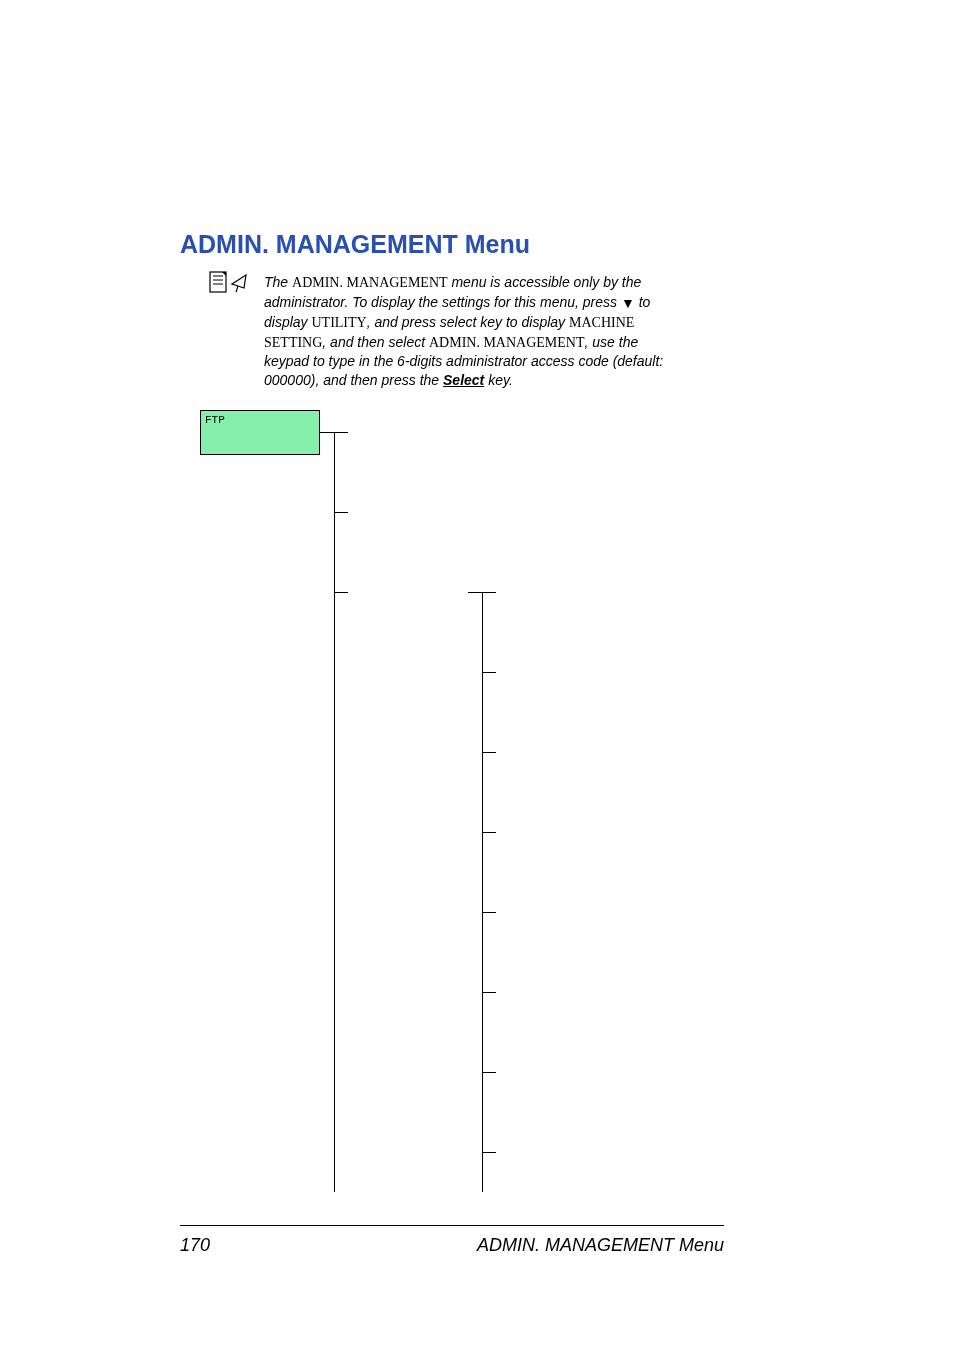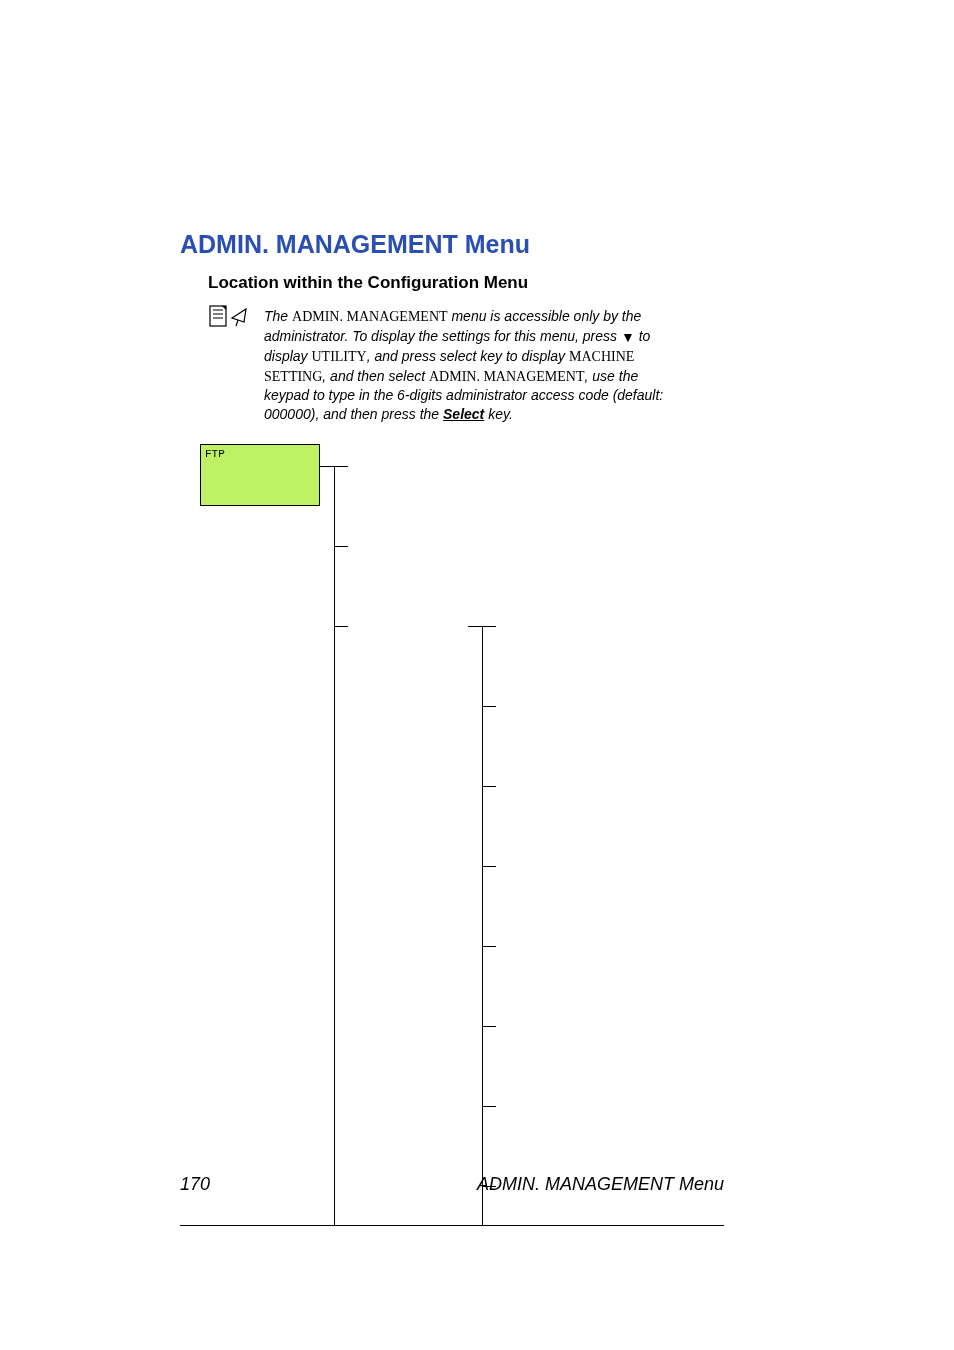--- a/index.html
+++ b/index.html
@@ -61,55 +61,54 @@
     margin-left: 20px;
     height: 810px;
     font-family: "Courier New", monospace;
     font-size: 11px;
     line-height: 1.25;
   }
   .box {
     position: absolute;
     border: 1px solid #000;
     width: 120px;
-    height: 62px;
+    height: 45px;
     padding: 3px 4px;
-    background: #bef264;
+    background: #86efac;
     word-break: break-word;
   }
   .conn {
     position: absolute;
     background: #000;
   }
 
   .footer-rule {
     position: absolute;
     left: 180px;
     right: 230px;
     top: 1225px;
     border-top: 1px solid #000;
   }
   .footer {
     position: absolute;
     left: 180px;
     right: 230px;
-    top: 1174px;
+    top: 1235px;
     display: flex;
     justify-content: space-between;
     font-style: italic;
     font-size: 18px;
     font-family: Arial, Helvetica, sans-serif;
   }
 </style>
 </head>
 <body>
 
 <div class="page">
   <div class="h1">ADMIN. MANAGEMENT Menu</div>
-  <div class="h2">Location within the Configuration Menu</div>
 
   <div class="note-block">
     <span class="note-icon">
       <svg width="40" height="24" viewBox="0 0 40 24">
         <rect x="2" y="2" width="16" height="20" fill="none" stroke="#000" stroke-width="1.2"></rect>
         <line x1="5" y1="6" x2="15" y2="6" stroke="#000" stroke-width="1"></line>
         <line x1="5" y1="10" x2="15" y2="10" stroke="#000" stroke-width="1"></line>
         <line x1="5" y1="14" x2="15" y2="14" stroke="#000" stroke-width="1"></line>
         <polygon points="14,2 18,2 18,6" fill="#000"></polygon>
         <path d="M 24 14 L 38 5 L 36 18 L 30 16 Z" fill="none" stroke="#000" stroke-width="1.2"></path>

